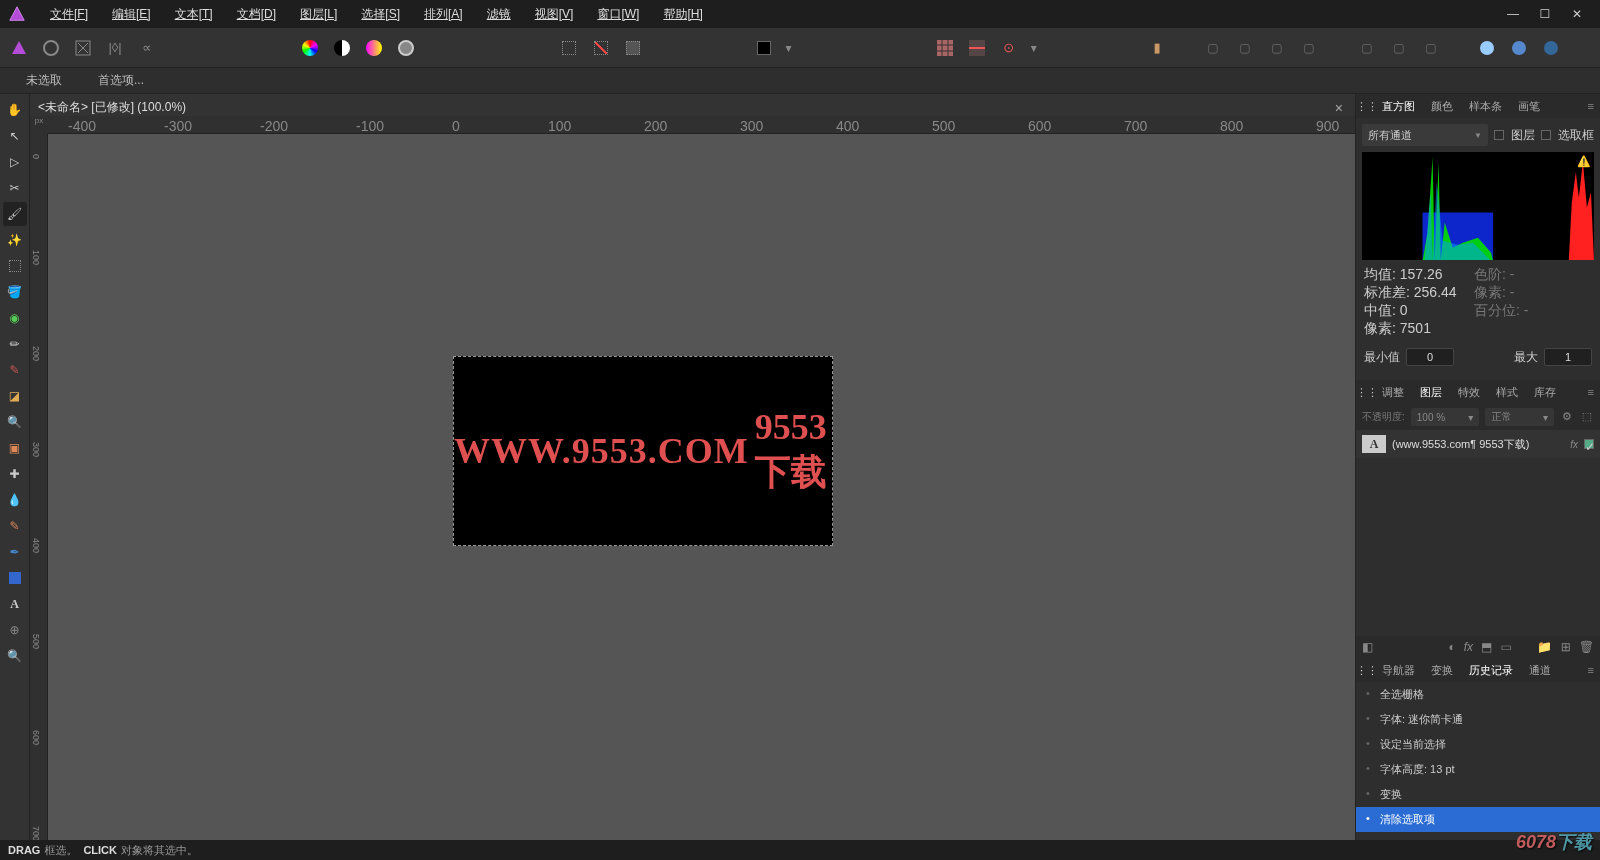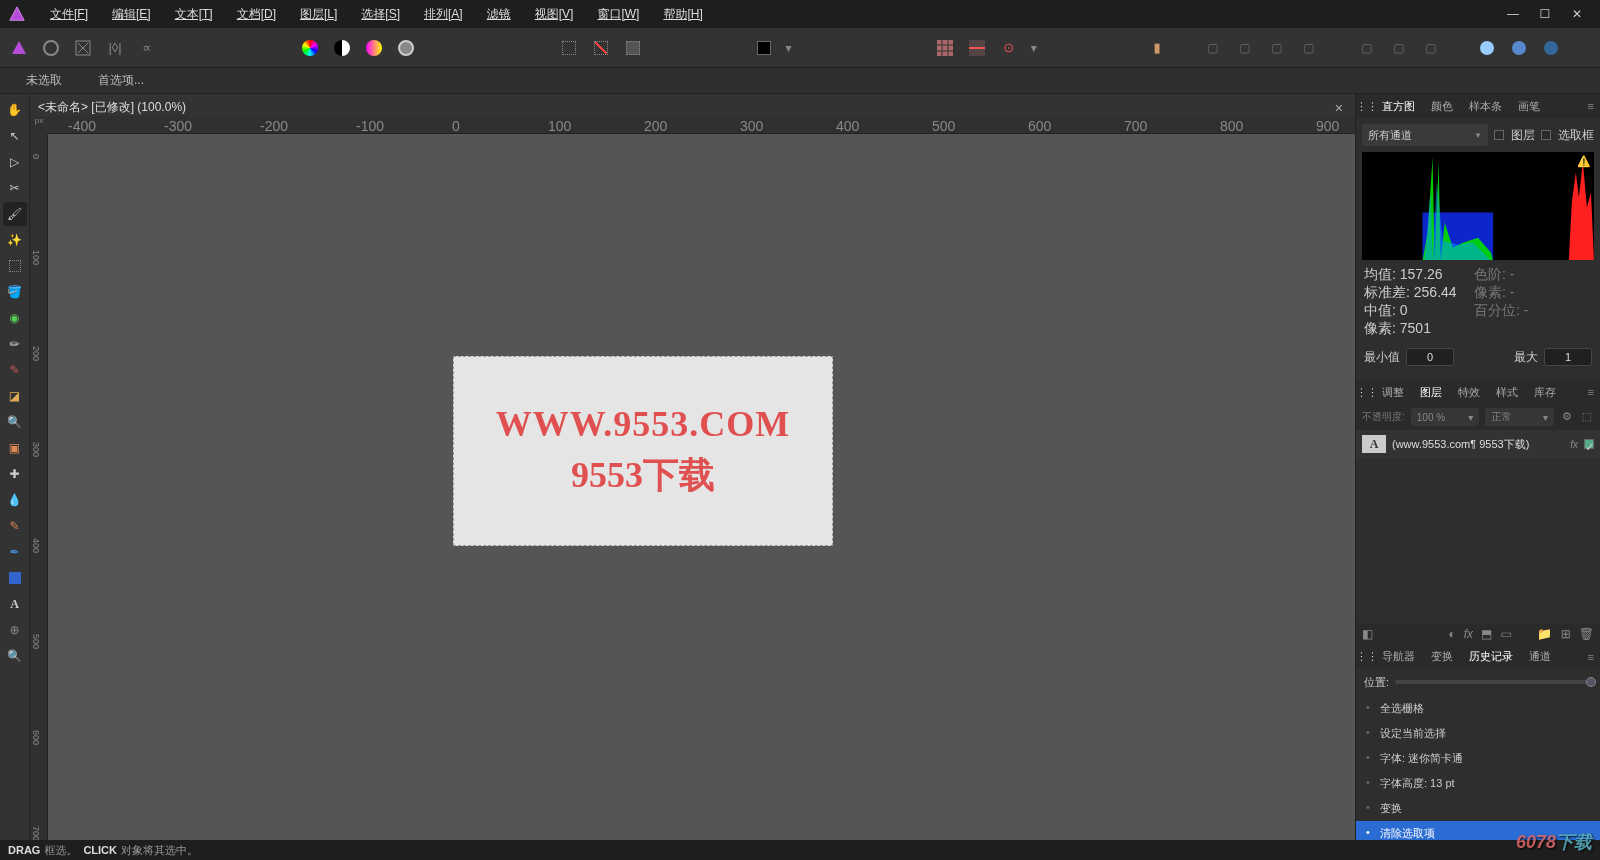--- a/index.html
+++ b/index.html
@@ -36,21 +36,21 @@
 .canvas-wrap { flex:1; display:flex; flex-direction:column; position:relative; background:#323232; }
 .doc-tabs { height:22px; display:flex; align-items:flex-end; padding:0 8px; background:#333; }
 .doc-tabs .tabname { color:#ddd; }
 .doc-tabs .close-x { margin-left:auto; color:#aaa; font-size:14px; padding-right:4px; }
 .ruler-top { height:18px; background:#303030; position:relative; border-bottom:1px solid #222; overflow:hidden; }
 .ruler-left { width:18px; background:#303030; border-right:1px solid #222; position:absolute; top:40px; bottom:14px; left:0; overflow:hidden; }
 .ruler-tick { position:absolute; font-size:14px; color:#888; top:2px; }
 .ruler-tick-v { position:absolute; font-size:9px; color:#888; left:1px; writing-mode:vertical-rl; }
 .ruler-corner { position:absolute; width:18px; height:18px; left:0; top:22px; background:#303030; font-size:8px; color:#888; text-align:center; line-height:8px; padding-top:1px;}
 .viewport { flex:1; background:#555; position:relative; margin-left:18px; overflow:hidden; }
-.artboard { position:absolute; left:405px; top:222px; width:380px; height:190px; background:#e5e5e5; border:1px dashed #999; display:flex; flex-direction:column; align-items:center; justify-content:center; gap:6px; }
+.artboard { position:absolute; left:405px; top:222px; width:380px; height:190px; background:#000000; border:1px dashed #999; display:flex; flex-direction:row; align-items:center; justify-content:center; gap:6px; }
 .art-t1 { font-family:cursive,"Comic Sans MS"; font-size:36px; color:#e05050; font-weight:bold; letter-spacing:1px; }
 .art-t2 { font-family:cursive,"Comic Sans MS"; font-size:36px; color:#e05050; font-weight:bold; }
 .scroll-h { position:absolute; bottom:0; left:18px; right:0; height:14px; background:#2a2a2a; }
 .scroll-h .thumb { position:absolute; left:15px; right:15px; top:3px; height:8px; background:#555; border-radius:4px; }
 
 
 .right { width:245px; background:#2e2e2e; display:flex; flex-direction:column; border-left:1px solid #222; }
 .ptabs { height:24px; display:flex; align-items:center; background:#2a2a2a; font-size:11px; }
 .ptabs .pt { padding:0 8px; color:#aaa; }
 .ptabs .pt.act { color:#fff; }
@@ -431,30 +431,24 @@
     </div>
 
     <div class="ptabs">
       <div class="pt-icon">⋮⋮</div>
       <div class="pt">导航器</div>
       <div class="pt">变换</div>
       <div class="pt act">历史记录</div>
       <div class="pt">通道</div>
       <div class="menu-dots">≡</div>
     </div>
-    <div class="pos-row">
-      <span>位置:</span>
-      <div class="pos-slider">
-          <div class="knob"></div>
-        </div>
-    </div>
     <div class="hist-list" id="hist-list">
         <div class="hist-item">全选栅格</div>
+        <div class="hist-item">字体: 迷你简卡通</div>
         <div class="hist-item">设定当前选择</div>
-        <div class="hist-item">字体: 迷你简卡通</div>
         <div class="hist-item">字体高度: 13 pt</div>
         <div class="hist-item">变换</div>
         <div class="hist-item sel">清除选取项</div>
       </div>
   </div>
 </div>
 
 <div class="status">
   <span class="b">DRAG</span>
   <span>框选。</span>

